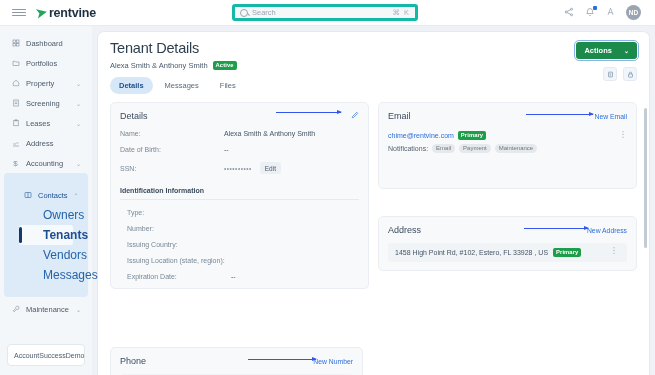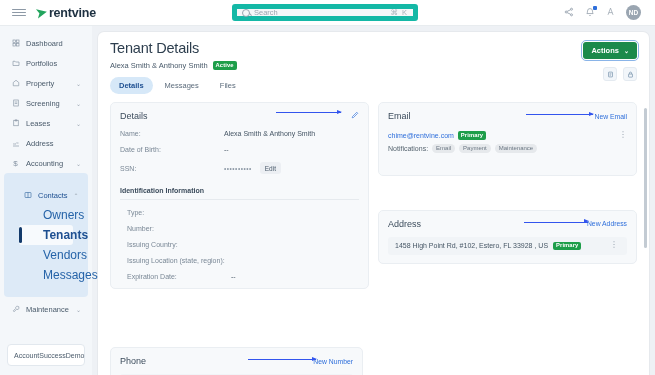--- a/index.html
+++ b/index.html
@@ -22,21 +22,21 @@
   }
   .hamburger { width: 14px; margin-left: 4px; display: flex; flex-direction: column; gap: 2px; cursor: pointer; }
   .hamburger i { display: block; height: 1px; background: #8d99a6; border-radius: 1px; }
   .logo { display: flex; align-items: center; gap: 2px; margin-left: 10px; }
   .logo-mark { color: #22a45d; font-size: 13px; line-height: 1; transform: rotate(-12deg); font-weight: 700; }
   .logo-text { font-size: 12.5px; font-weight: 700; color: #1d3040; letter-spacing: -0.2px; }
 
   .search-wrap { position: absolute; left: 232px; top: 4px; width: 186px; height: 17px; }
   .search-box {
     width: 100%; height: 100%;
-    background: #f5f7f9; border: 5px solid #14b8a6; border-radius: 3px;
+    background: #f5f7f9; border: 3px solid #14b8a6; border-radius: 3px;
     display: flex; align-items: center; padding: 0 5px; gap: 4px;
   }
   .search-icon { width: 8px; height: 8px; border: 1.1px solid #9aa5b1; border-radius: 50%; position: relative; flex: none; }
   .search-icon::after { content:""; position:absolute; width:3px; height:1.1px; background:#9aa5b1; transform: rotate(45deg); right:-2.6px; bottom:0.4px; }
   .search-ph { font-size: 7.5px; color: #9aa5b1; flex: 1; }
   .search-kbd { font-size: 7.5px; color: #a9b3bd; letter-spacing: 1px; }
 
   .top-right { margin-left: auto; display: flex; align-items: center; gap: 11px; padding-right: 6px; }
   .ticon { color: #8d99a6; font-size: 9.5px; line-height: 1; cursor: pointer; position: relative; }
   .bell-dot { position: absolute; top: -1px; right: -2px; width: 4px; height: 4px; background: #2f6fdb; border-radius: 1px; }
@@ -102,21 +102,21 @@
   .tab {
     font-size: 7.5px; color: #5b6b7b; padding: 4px 9px;
     border-radius: 10px; cursor: pointer;
   }
   .tab.active { background: #d6e8f8; color: #1d4f91; font-weight: 600; }
 
   .btn-actions {
     position: absolute; right: 12px; top: 10px;
     background: #1b8a4b; color: #fff; font-size: 7.5px; font-weight: 600;
     padding: 4px 8px; border-radius: 3px; cursor: pointer;
-    display: flex; align-items: center; gap: 5px;
+    display: flex; align-items: center; gap: 12px;
     outline: 1.5px solid #8ab4e8; outline-offset: 1px;
   }
   .btn-actions .chev { font-size: 6px; }
 
   .icon-btns { position: absolute; right: 12px; top: 35px; display: flex; gap: 6px; }
   .icon-btn {
     width: 14px; height: 14px; background: #f2f6fa; border: 1px solid #e4eaf0;
     border-radius: 3px; display: flex; align-items: center; justify-content: center;
     font-size: 7px; color: #5b7a99; cursor: pointer;
   }
@@ -414,21 +414,21 @@
             <div class="drow sub">
               <span class="dlabel">Issuing Location (state, region):</span>
               <span class="dval"></span>
             </div>
             <div class="drow sub">
               <span class="dlabel">Expiration Date:</span>
               <span class="dval">--</span>
             </div>
           </div>
 
-          <div class="card" style="height:74px;">
+          <div class="card" style="height:87px;">
             <div class="card-head">
               <span class="card-title">Email</span>
               <span class="card-link">New Email</span>
               <span class="arrow" style="right:43px; top:11px; width:67px;"></span>
             </div>
             <div class="email-line">
               <span class="email-addr">chime@rentvine.com</span>
               <span class="badge-green">Primary</span>
             </div>
             <div class="notif-line">

